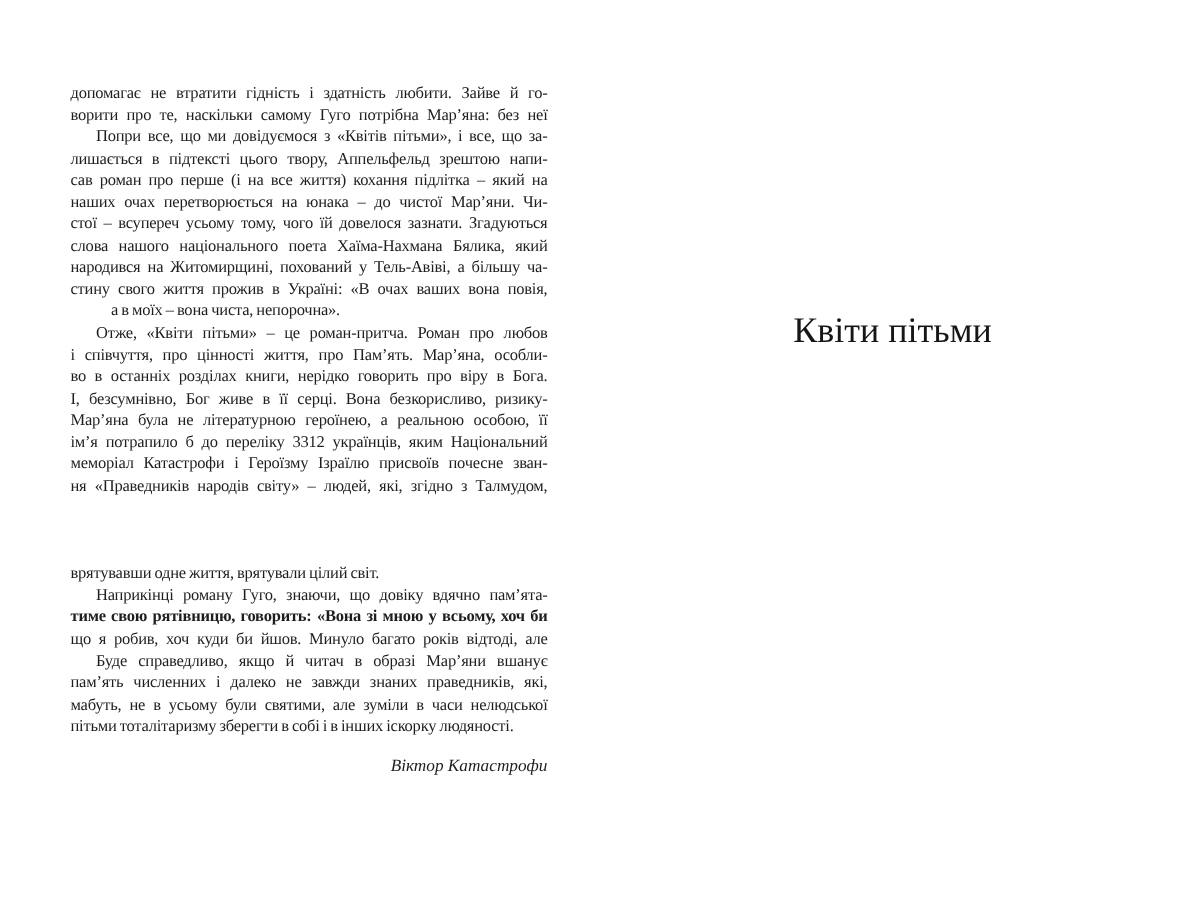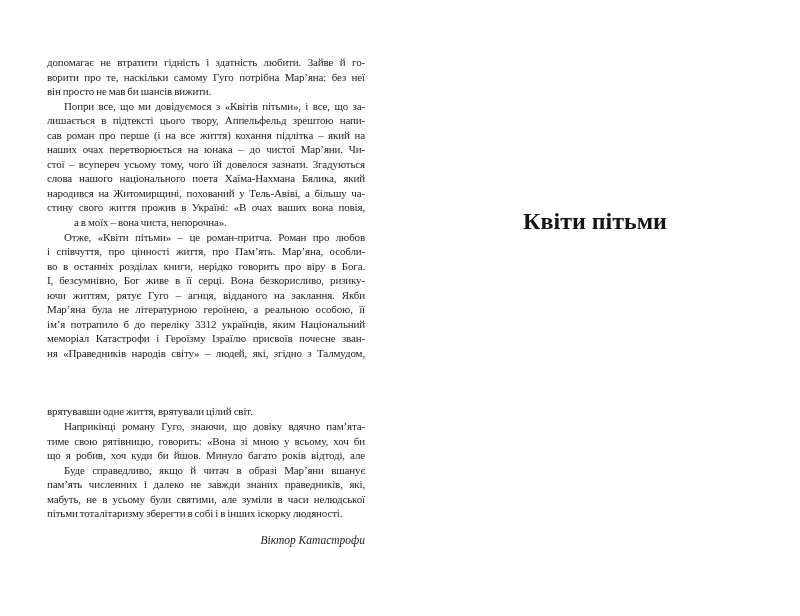--- a/index.html
+++ b/index.html
@@ -62,64 +62,62 @@
     margin-top: 12px;
     text-align: right;
     font-style: italic;
     font-size: 11.5px;
     line-height: 15px;
     color: #1e1e1e;
   }
   .chapter-title {
     margin: 0;
     text-align: center;
-    font-weight: bold;
+    font-weight: normal;
     font-size: 24px;
     line-height: 28px;
     color: #161616;
     font-family: "Liberation Serif", "DejaVu Serif", serif;
   }
 </style>
 </head>
 <body style="background: rgb(255, 255, 255);">
 
 <div class="spread">
   <div class="page page-left">
     <div class="text-block" id="left-text">
         <div class="paragraph">
           <div class="text-line" style="color: rgb(30, 30, 30);">допомагає не втратити гідність і здатність любити. Зайве й го-</div>
           <div class="text-line" style="color: rgb(30, 30, 30);">ворити про те, наскільки самому Гуго потрібна Мар’яна: без неї</div>
-          <div class="text-line last-line" style="color: rgb(30, 30, 30);">він просто не мав би шансів вижити.</div>
         </div>
         <div class="paragraph">
           <div class="text-line indented" style="color: rgb(30, 30, 30);">Попри все, що ми довідуємося з «Квітів пітьми», і все, що за-</div>
           <div class="text-line" style="color: rgb(30, 30, 30);">лишається в підтексті цього твору, Аппельфельд зрештою напи-</div>
           <div class="text-line" style="color: rgb(30, 30, 30);">сав роман про перше (і на все життя) кохання підлітка – який на</div>
           <div class="text-line" style="color: rgb(30, 30, 30);">наших очах перетворюється на юнака – до чистої Мар’яни. Чи-</div>
           <div class="text-line" style="color: rgb(30, 30, 30);">стої – всупереч усьому тому, чого їй довелося зазнати. Згадуються</div>
           <div class="text-line" style="color: rgb(30, 30, 30);">слова нашого національного поета Хаїма-Нахмана Бялика, який</div>
           <div class="text-line" style="color: rgb(30, 30, 30);">народився на Житомирщині, похований у Тель-Авіві, а більшу ча-</div>
           <div class="text-line" style="color: rgb(30, 30, 30);">стину свого життя прожив в Україні: «В очах ваших вона повія,</div>
           <div class="text-line last-line" style="color: rgb(30, 30, 30); margin-left: 27px;">а в моїх – вона чиста, непорочна».</div>
         </div>
         <div class="paragraph">
           <div class="text-line indented" style="color: rgb(30, 30, 30);">Отже, «Квіти пітьми» – це роман-притча. Роман про любов</div>
           <div class="text-line" style="color: rgb(30, 30, 30);">і співчуття, про цінності життя, про Пам’ять. Мар’яна, особли-</div>
           <div class="text-line" style="color: rgb(30, 30, 30);">во в останніх розділах книги, нерідко говорить про віру в Бога.</div>
           <div class="text-line" style="color: rgb(30, 30, 30);">І, безсумнівно, Бог живе в її серці. Вона безкорисливо, ризику-</div>
-          <div class="text-line" style="color: rgb(30, 30, 30);">ючи життям, рятує Гуго – агнця, відданого на заклання. Якби</div>
           <div class="text-line" style="color: rgb(30, 30, 30);">Мар’яна була не літературною героїнею, а реальною особою, її</div>
           <div class="text-line" style="color: rgb(30, 30, 30);">ім’я потрапило б до переліку 3312 українців, яким Національний</div>
           <div class="text-line" style="color: rgb(30, 30, 30);">меморіал Катастрофи і Героїзму Ізраїлю присвоїв почесне зван-</div>
           <div class="text-line" style="color: rgb(30, 30, 30);">ня «Праведників народів світу» – людей, які, згідно з Талмудом,</div>
           <div class="text-line last-line" style="color: rgb(30, 30, 30); margin-top: 44px;">врятувавши одне життя, врятували цілий світ.</div>
         </div>
         <div class="paragraph">
           <div class="text-line indented" style="color: rgb(30, 30, 30);">Наприкінці роману Гуго, знаючи, що довіку вдячно пам’ята-</div>
-          <div class="text-line" style="color: rgb(30, 30, 30);">тиме свою рятівницю, говорить: «Вона зі мною у всьому, хоч би</div>
+          <div class="text-line" style="color: rgb(30, 30, 30); font-weight: bold;">тиме свою рятівницю, говорить: «Вона зі мною у всьому, хоч би</div>
           <div class="text-line" style="color: rgb(30, 30, 30);">що я робив, хоч куди би йшов. Минуло багато років відтоді, але</div>
         </div>
         <div class="paragraph">
           <div class="text-line indented" style="color: rgb(30, 30, 30);">Буде справедливо, якщо й читач в образі Мар’яни вшанує</div>
           <div class="text-line" style="color: rgb(30, 30, 30);">пам’ять численних і далеко не завжди знаних праведників, які,</div>
           <div class="text-line" style="color: rgb(30, 30, 30);">мабуть, не в усьому були святими, але зуміли в часи нелюдської</div>
           <div class="text-line last-line" style="color: rgb(30, 30, 30);">пітьми тоталітаризму зберегти в собі і в інших іскорку людяності.</div>
         </div>
       </div>
     <div class="signature" style="color: rgb(30, 30, 30);">Віктор Катастрофи</div>

